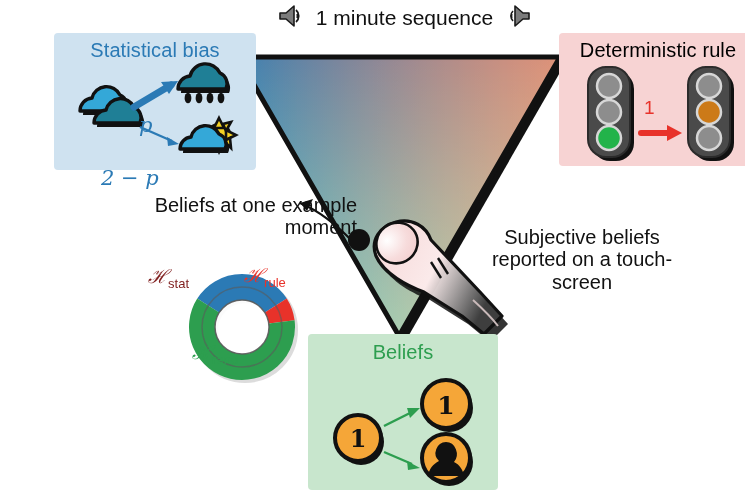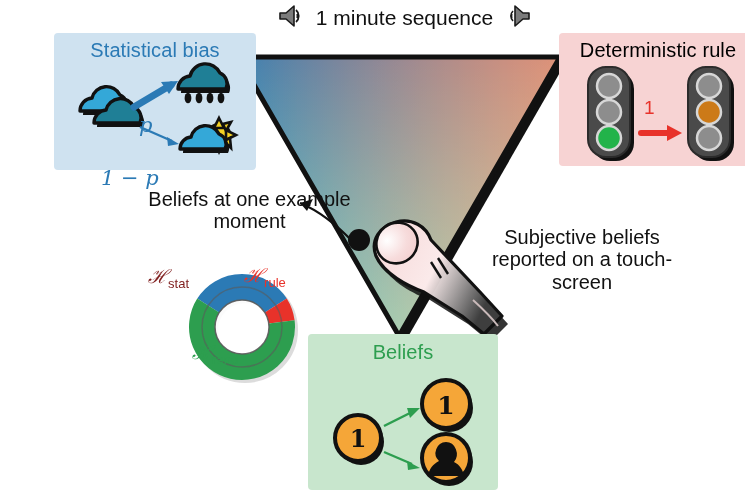--- a/index.html
+++ b/index.html
@@ -20,21 +20,21 @@
   #panel-rand{left:276px;top:334px;width:190px;height:156px;background:#c8e6cd;}
   #panel-rand .panel-title{top:7px;color:#2d9e4f;}
 
   
   .header{position:absolute;left:0;top:2px;width:745px;text-align:center;}
   .header-inner{display:inline-flex;align-items:center;gap:10px;}
   .header-text{font-size:21px;color:#111;}
 
   
   .annot{position:absolute;font-size:20px;line-height:1.12;color:#111;}
-  #annot-left{left:110px;top:188px;width:215px;text-align:center;}
+  #annot-left{left:110px;top:194px;width:215px;text-align:right;}
   #annot-right{left:438px;top:226px;width:224px;text-align:center;}
 
   
   .hlabel{position:absolute;font-family:"DejaVu Serif",serif;font-style:italic;font-size:19px;}
   .hlabel sub{font-family:"Liberation Sans",sans-serif;font-style:normal;font-size:13px;}
   #h-stat{left:116px;top:263px;color:#7f1d1d;}
   #h-rule{left:212px;top:262px;color:#e8322a;}
   #h-rand{left:160px;top:339px;color:#2d9e4f;}
 
   .prob{position:absolute;font-family:"DejaVu Serif",serif;font-style:italic;font-size:21px;color:#2b7ab5;}
@@ -173,21 +173,21 @@
           <polygon points="182,74 172,79 172,69"></polygon>
           <polygon points="177,61 172,70 169,63"></polygon>
           <polygon points="177,87 170,80 176,77"></polygon>
           <polygon points="165,91 160,81 170,81"></polygon>
         </g>
         <path d="M126,88 a12,12 0 0 1 11,-12 a15,15 0 0 1 28,-3 a11,11 0 0 1 6,15 z" fill="#111" transform="translate(3,4)"></path>
         <path d="M126,88 a12,12 0 0 1 11,-12 a15,15 0 0 1 28,-3 a11,11 0 0 1 6,15 z" fill="#34a8d8" stroke="#111" stroke-width="3.4" stroke-linejoin="round"></path>
       </g>
     </svg>
     <div class="prob" id="p-lab">p</div>
-    <div class="prob" id="p1-lab">1 − p</div>
+    <div class="prob" id="p1-lab">2 − p</div>
   </div>
 
   <div class="panel" id="panel-rule">
     <div class="panel-title">Deterministic rule</div>
     <svg width="198" height="100" style="position:absolute;left:0;top:33px;">
 
       <g>
         <rect x="33" y="5" width="42" height="90" rx="18" fill="#111"></rect>
         <rect x="29" y="1" width="42" height="90" rx="18" fill="#4a4a4a" stroke="#2b2b2b" stroke-width="2"></rect>
         <circle cx="50" cy="20" r="12" fill="#8d8d8d" stroke="#d7d7d7" stroke-width="2.5"></circle>

